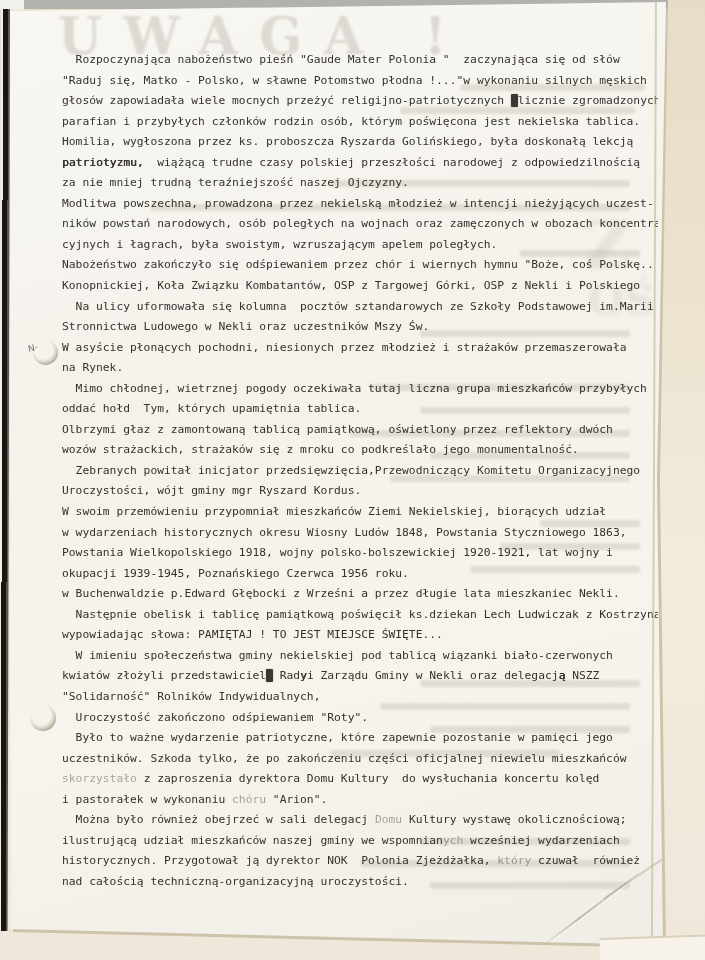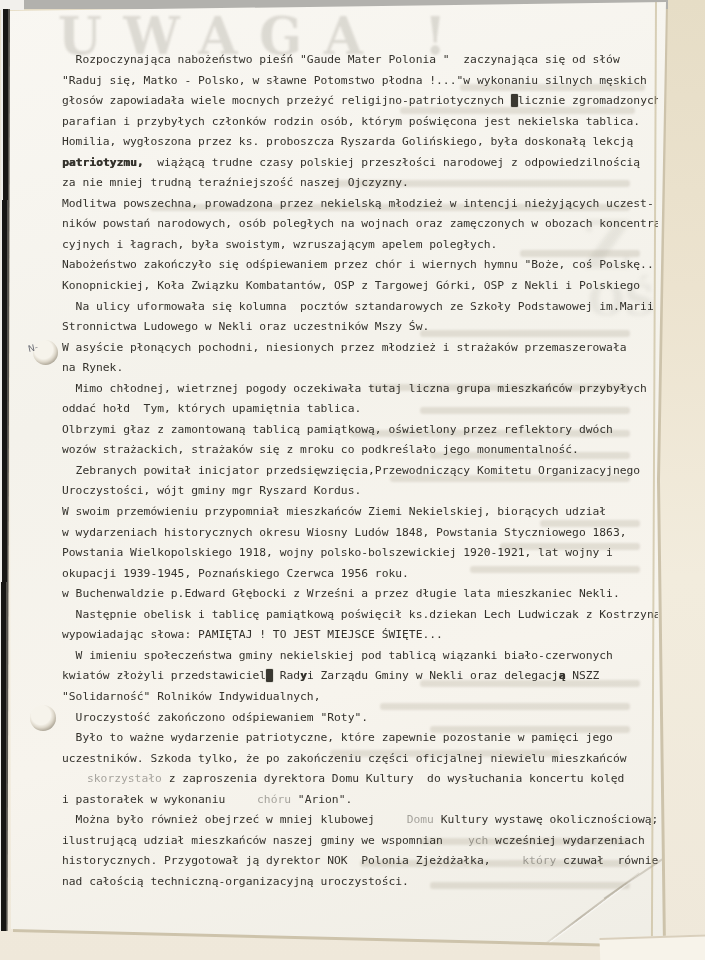--- a/index.html
+++ b/index.html
@@ -33,22 +33,22 @@
     font-size:66px;color:rgba(110,105,95,0.11);filter:blur(2px);}
   .bleed-letter-b{left:588px;top:276px;font-family:"DejaVu Serif",serif;font-weight:bold;
     font-size:42px;color:rgba(110,105,95,0.10);filter:blur(2px);}
   
   .ghost{position:absolute;height:7px;border-radius:3px;background:#a89f8c;
     opacity:0.26;filter:blur(0.8px);}
   
   .text-block{left:62px;top:50px;width:596px;height:870px;overflow:hidden;}
   .line{white-space:pre;height:20.55px;line-height:20.55px;font-size:11.3px;
     color:#34322c;letter-spacing:0;}
-  .line .b{font-weight:bold;text-shadow:0.4px 0 0 #34322c;}
-  .line .f{opacity:0.42;filter:blur(0.4px);margin-left:25px;}
+  .line .b{font-weight:normal;text-shadow:0.4px 0 0 #34322c;}
+  .line .f{opacity:0.42;filter:blur(0.4px);}
   .line .blot{background:#3a3831;color:transparent;border-radius:1px;box-shadow:0 0 1px #3a3831;}
   
   .hole{border-radius:50%;
     background:radial-gradient(circle at 42% 38%, #f6f3eb 0 44%, #ded8cb 58%, #b5ae9f 72%, rgba(86,82,73,0.55) 80%, rgba(120,115,105,0.18) 88%, transparent 93%);}
   .hole1{left:33px;top:340px;width:25px;height:25px;}
   .hole2{left:30px;top:705px;width:26px;height:26px;}
   .hole-note{left:28px;top:343px;font-size:9px;color:rgba(55,58,72,0.75);
     transform:rotate(-12deg);font-family:"DejaVu Sans",sans-serif;}
   
   .crease{left:526px;top:910px;width:126px;height:2px;transform:rotate(-37deg);
@@ -124,21 +124,21 @@
       <div class="line">  Następnie obelisk i tablicę pamiątkową poświęcił ks.dziekan Lech Ludwiczak z Kostrzyna</div>
       <div class="line">wypowiadając słowa: PAMIĘTAJ ! TO JEST MIEJSCE ŚWIĘTE...</div>
       <div class="line">  W imieniu społeczeństwa gminy nekielskiej pod tablicą wiązanki biało-czerwonych</div>
       <div class="line"><span>kwiatów złożyli przedstawiciel</span><span class="blot">e</span><span> Rad</span><span class="b">y</span><span>i Zarządu Gminy w Nekli oraz delegacj</span><span class="b">ą</span><span> NSZZ</span></div>
       <div class="line">"Solidarność" Rolników Indywidualnych,</div>
       <div class="line">  Uroczystość zakończono odśpiewaniem "Roty".</div>
       <div class="line">  Było to ważne wydarzenie patriotyczne, które zapewnie pozostanie w pamięci jego</div>
       <div class="line">uczestników. Szkoda tylko, że po zakończeniu części oficjalnej niewielu mieszkańców</div>
       <div class="line"><span class="f">skorzystało</span><span> z zaproszenia dyrektora Domu Kultury  do wysłuchania koncertu kolęd</span></div>
       <div class="line"><span>i pastorałek w wykonaniu </span><span class="f">chóru</span><span> "Arion".</span></div>
-      <div class="line"><span>  Można było również obejrzeć w mniej klubowej </span><span class="f">Domu</span><span> Kultury wystawę okolicznościową;</span></div>
+      <div class="line"><span>  Można było również obejrzeć w sali delegacj </span><span class="f">Domu</span><span> Kultury wystawę okolicznościową;</span></div>
       <div class="line"><span>ilustrującą udział mieszkańców naszej gminy we wspomnian</span><span class="f">ych</span><span> wcześniej wydarzeniach</span></div>
       <div class="line"><span>historycznych. Przygotował ją dyrektor NOK  Polonia Zjeżdżałka, </span><span class="f">który</span><span> czuwał  również</span></div>
       <div class="line">nad całością techniczną-organizacyjną uroczystości.</div>
     </div>
   <div class="abs crease"></div>
   <div class="abs crease2"></div>
 </div>
 <div class="abs right-edge"></div>
 <div class="abs under-sheet"></div>
 <div class="abs left-strip"></div>

